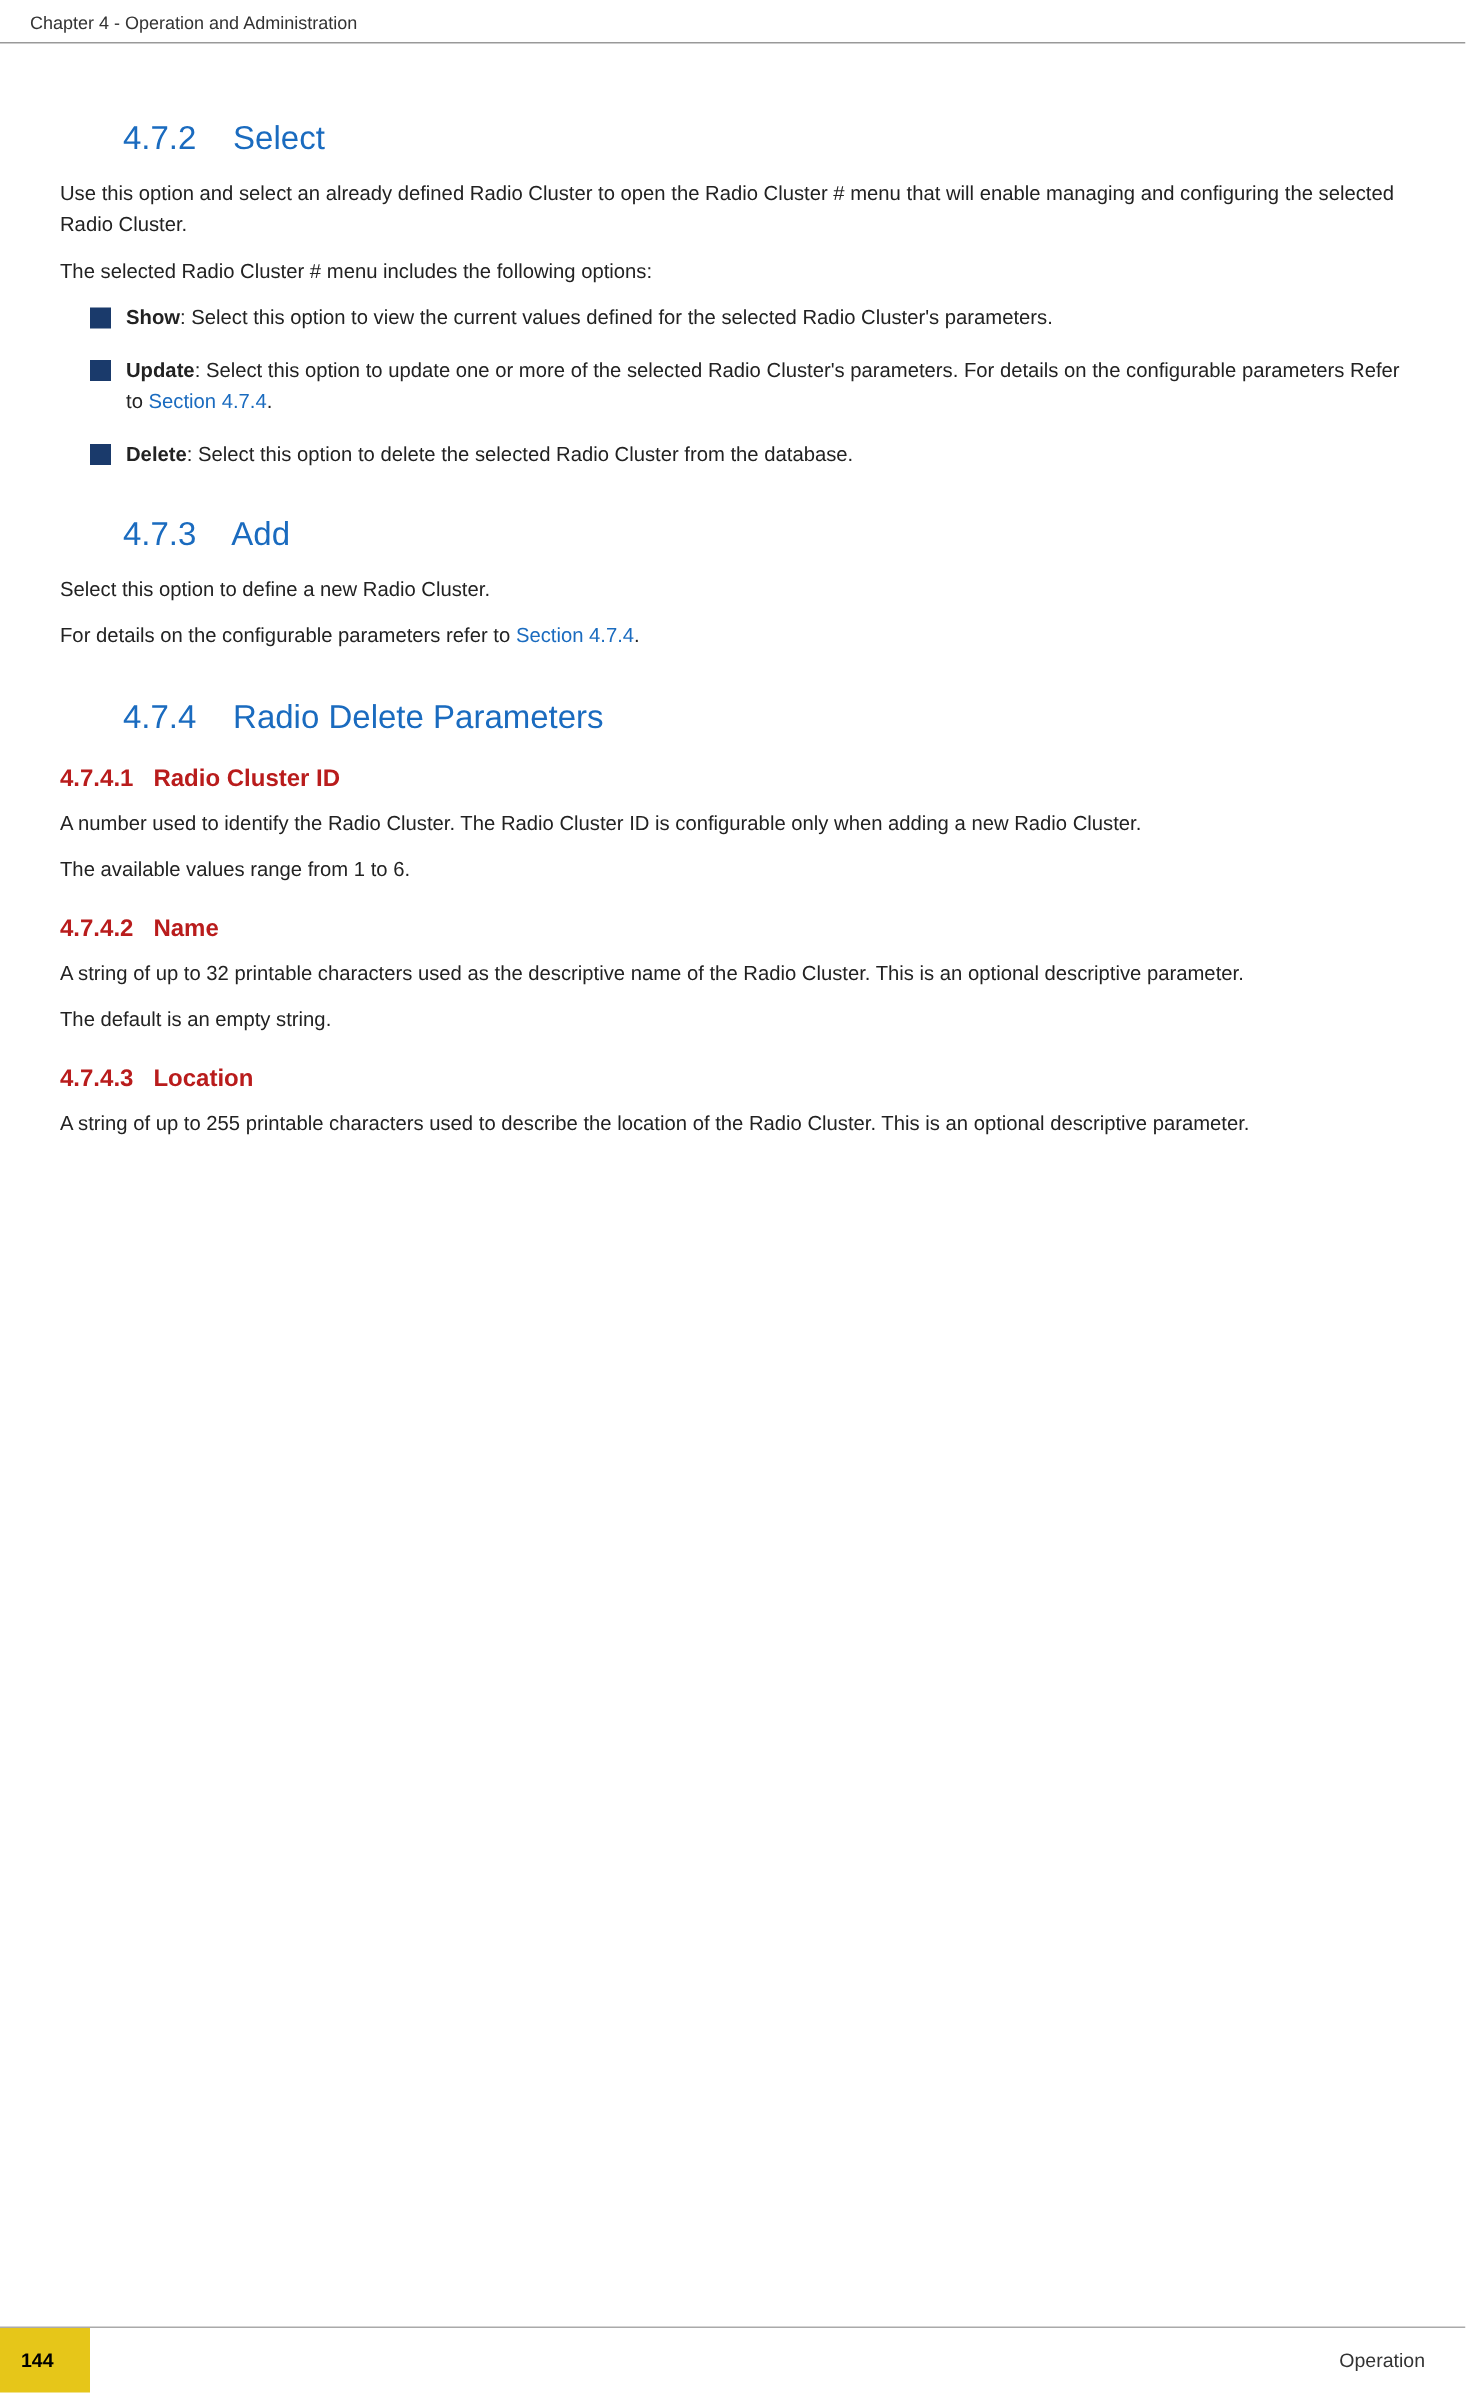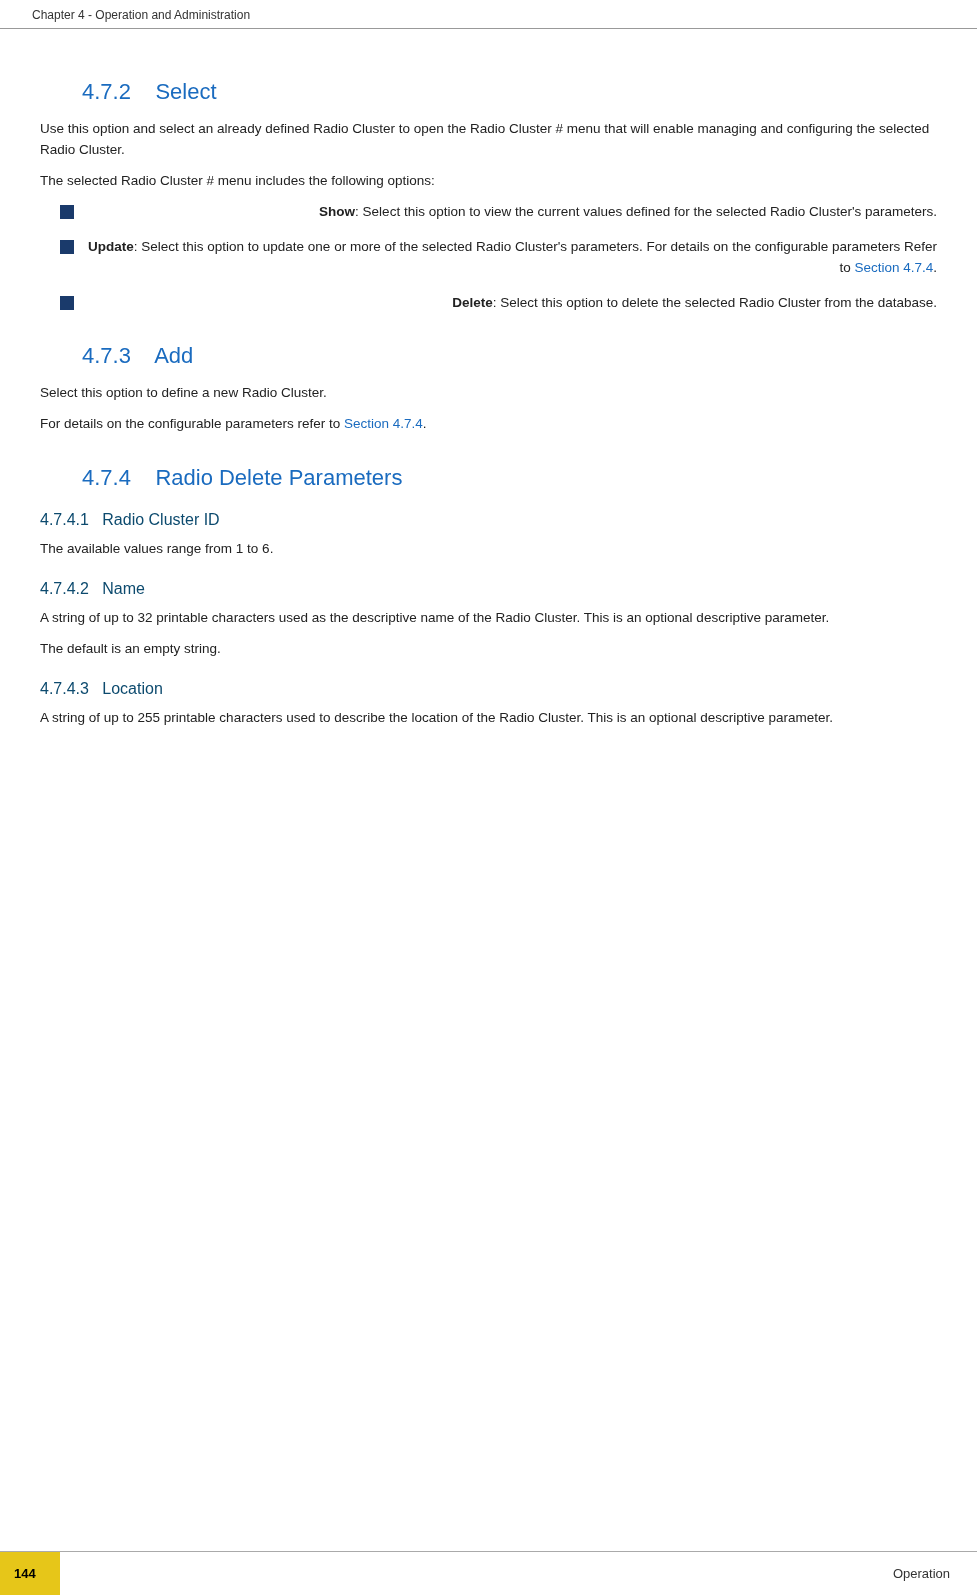--- a/index.html
+++ b/index.html
@@ -13,57 +13,56 @@
       font-size: 14px;
       color: #000;
       background: #fff;
       width: 977px;
       min-height: 1595px;
       position: relative;
     }
 
     .page-header {
       border-bottom: 1px solid #999;
-      padding: 8px 20px 6px 32px;
+      padding: 8px 20px 6px 20px;
       font-size: 12px;
       color: #333;
     }
 
     .content {
       padding: 20px 40px 80px 40px;
     }
 
     .section-heading {
       font-size: 22px;
       font-weight: normal;
       color: #1a6bbf;
       margin-bottom: 14px;
       margin-top: 30px;
       margin-left: 42px;
     }
 
     .subsection-heading {
       font-size: 16px;
-      font-weight: normal;
-      color: #0c4a6e;
+      font-weight: bold;
+      color: #b91c1c;
       margin-bottom: 10px;
       margin-top: 20px;
     }
 
     .body-text {
       font-size: 13.5px;
       line-height: 1.55;
       color: #222;
       margin-bottom: 10px;
     }
 
     .bullet-list {
       list-style: none;
       margin: 10px 0 10px 20px;
-      text-align: right;
     }
 
     .bullet-list li {
       display: flex;
       align-items: flex-start;
       margin-bottom: 14px;
       font-size: 13.5px;
       line-height: 1.55;
       color: #222;
     }
@@ -178,20 +177,21 @@
     <h2 class="section-heading">
       <span>4.7.4</span>&nbsp;&nbsp;&nbsp;
       <span>Radio Delete Parameters</span>
     </h2>
 
     <div>
       <h3 class="subsection-heading">
         <span>4.7.4.1</span>&nbsp;&nbsp;
         <span>Radio Cluster ID</span>
       </h3>
+      <p class="body-text">A number used to identify the Radio Cluster. The Radio Cluster ID is configurable only when adding a new Radio Cluster.</p>
       <p class="body-text">The available values range from 1 to 6.</p>
     </div>
 
     <div>
       <h3 class="subsection-heading">
         <span>4.7.4.2</span>&nbsp;&nbsp;
         <span>Name</span>
       </h3>
       <p class="body-text">A string of up to 32 printable characters used as the descriptive name of the Radio Cluster. This is an optional descriptive parameter.</p>
       <p class="body-text">The default is an empty string.</p>

